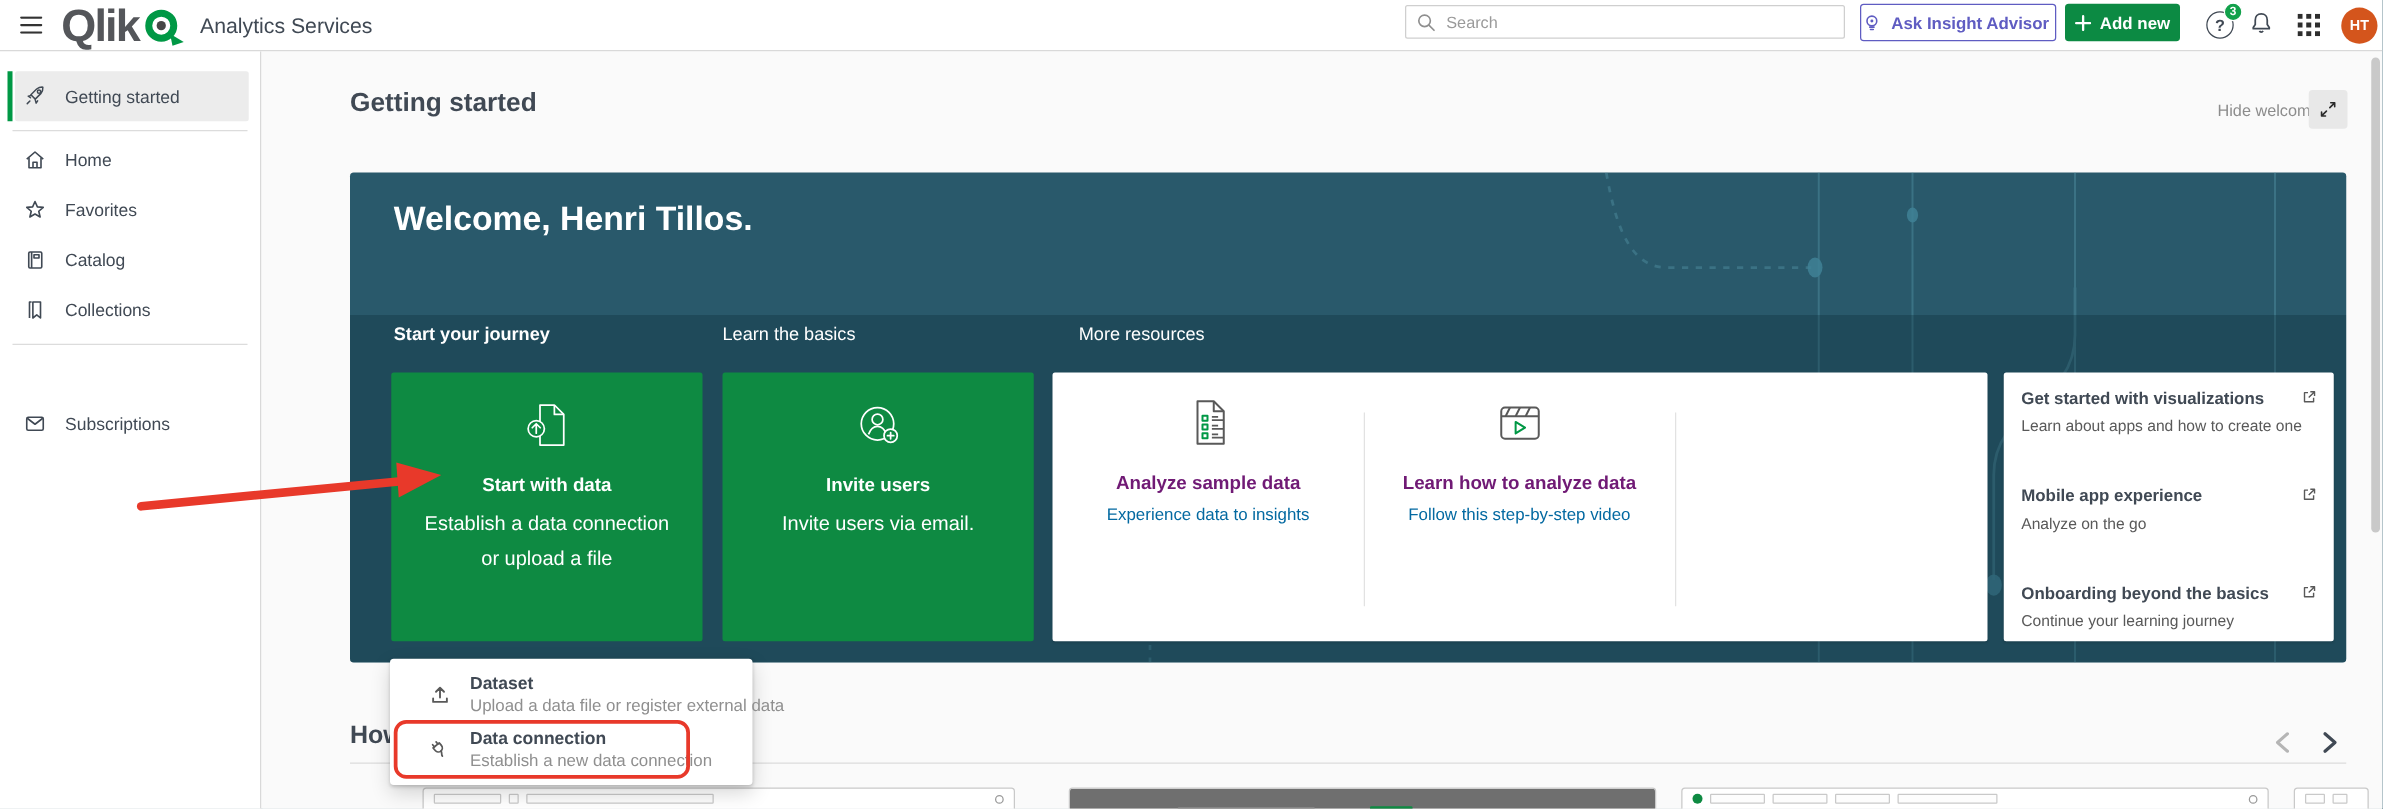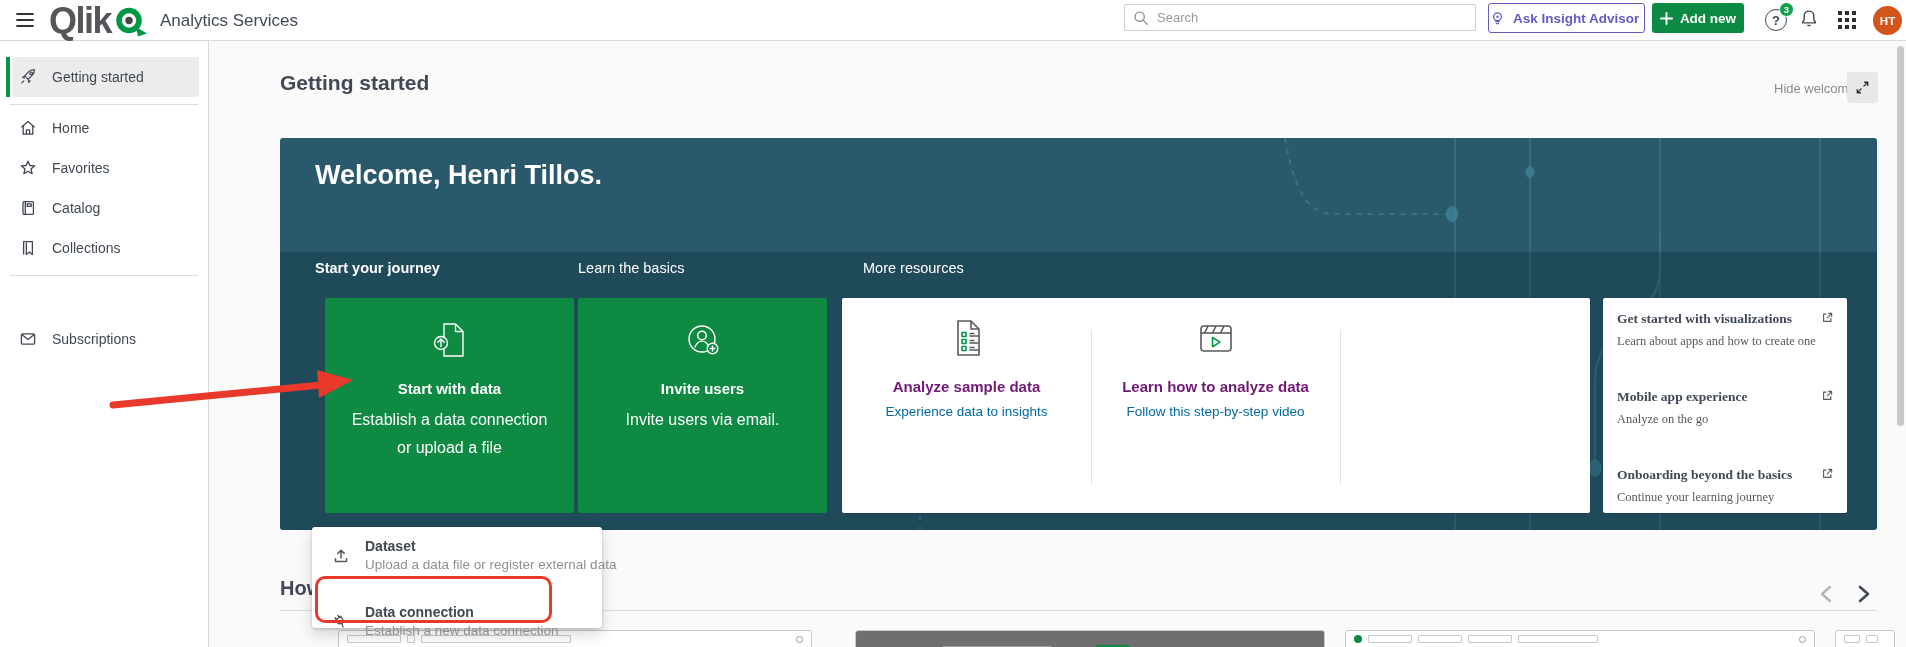--- a/index.html
+++ b/index.html
@@ -50,45 +50,45 @@
   .greeting { position:absolute; left:35px; top:22px; font-size:27px; font-weight:700; color:#fff; }
   .section-title { position:absolute; top:122px; font-size:14.5px; color:#fff; }
   .st-journey { left:35px; font-weight:700; }
   .st-basics { left:298px; }
   .st-resources { left:562px;margin-left:21px; }
 
   .gcard { position:absolute; top:160px; width:249px; height:215px; background:#0e8a42; border-radius:2px; text-align:center; cursor:pointer; color:#fff; }
   .gcard .gc-icon { position:absolute; left:0; right:0; top:18px; display:flex; justify-content:center; }
   .gcard .gc-title { position:absolute; left:0; right:0; top:82px; font-size:15px; font-weight:700; }
   .gcard .gc-sub { position:absolute; left:25px; right:25px; top:108px; font-size:16px; line-height:1.75; }
-  .gcard1 { left:33px;margin-left:12px; } .gcard2 { left:298px; }
+  .gcard1 { left:33px; } .gcard2 { left:298px; }
 
   .wcard { position:absolute; left:562px; top:160px; width:748px; height:215px; background:#fff; border-radius:2px; box-shadow:0 1px 2px rgba(0,0,0,.12); }
   .wcol { position:absolute; top:0; width:249px; height:215px; text-align:center; cursor:pointer; }
   .wcol .wc-icon { position:absolute; left:0; right:0; top:16px; display:flex; justify-content:center; }
   .wcol .wc-title { position:absolute; left:0; right:0; top:80px; font-size:15px; font-weight:700; color:#701a75; }
   .wcol .wc-sub { position:absolute; left:10px; right:10px; top:106px; font-size:13.5px; color:#0369a1; }
   .wdiv { position:absolute; top:32px; height:155px; width:1px; background:#e2e2e2; }
 
-  .lcard { position:absolute; left:1323px; top:160px; width:244px; height:215px; background:#fff; border-radius:2px; box-shadow:0 1px 2px rgba(0,0,0,.12);font-family:Liberation Serif, serif; }
+  .lcard { position:absolute; left:1323px; top:160px; width:264px; height:215px; background:#fff; border-radius:2px; box-shadow:0 1px 2px rgba(0,0,0,.12); }
   .litem { position:absolute; left:14px; right:10px; cursor:pointer; }
   .litem .li-title { font-size:13.5px; font-weight:700; color:#404954; padding-right:26px; line-height:1.3; }
   .litem .li-sub { margin-top:4px; font-size:12.5px; color:#595959; line-height:1.5; padding-right:14px; }
   .litem .li-ext { position:absolute; right:2px; top:0; }
 
   
   .anno-arrow { position:absolute; left:100px; top:365px; z-index:90; pointer-events:none; }
 
   
   .dropdown { position:absolute; left:312px; top:527px; width:290px; height:101px; background:#fff; border-radius:3px; box-shadow:0 1px 3px rgba(0,0,0,.18), 0 6px 16px rgba(0,0,0,.16); z-index:60; }
-  .mitem { position:absolute; left:5px; right:0; height:44px; cursor:pointer;text-align:center; }
+  .mitem { position:absolute; left:16px; right:0; height:44px; cursor:pointer;text-align:center; }
   .mitem .mi-icon { position:absolute; left:14px; top:11px; color:#595959; }
   .mitem .mi-title { position:absolute; left:48px; top:3px; font-size:14px; font-weight:700; color:#404954; }
   .mitem .mi-sub { position:absolute; left:48px; top:22px; font-size:13.5px; color:#8f8f8f; white-space:nowrap; }
-  .mitem1 { top:8px; } .mitem2 { top:52px;margin-top:22px; }
+  .mitem1 { top:8px; } .mitem2 { top:52px; }
   .anno-box { position:absolute; left:3px; top:49px; width:237px; height:47px; border:3px solid #e8392a; border-radius:10px; pointer-events:none; z-index:5; }
 
   
   .howto-heading { position:absolute; left:70px; top:536px; font-size:20px; font-weight:700; color:#404954; z-index:10; }
   .car-btn { position:absolute; top:541px; width:24px; height:24px; display:flex; align-items:center; justify-content:center; cursor:pointer; }
   .car-prev { left:1604px; } .car-next { left:1642px; }
   .howto-rule { position:absolute; left:70px; top:569px; width:1597px; height:1px; background:#dcdcdc; }
 
   .thumb { position:absolute; top:589px; height:40px; background:#fff; border:1px solid #c9c9c9; border-radius:3px 3px 0 0; overflow:hidden; cursor:pointer; z-index:5; }
   .t1 { left:128px; width:474px; } .t2 { left:645px; width:470px; } .t3 { left:1135px; width:470px; } .t4 { left:1625px; width:60px; }

